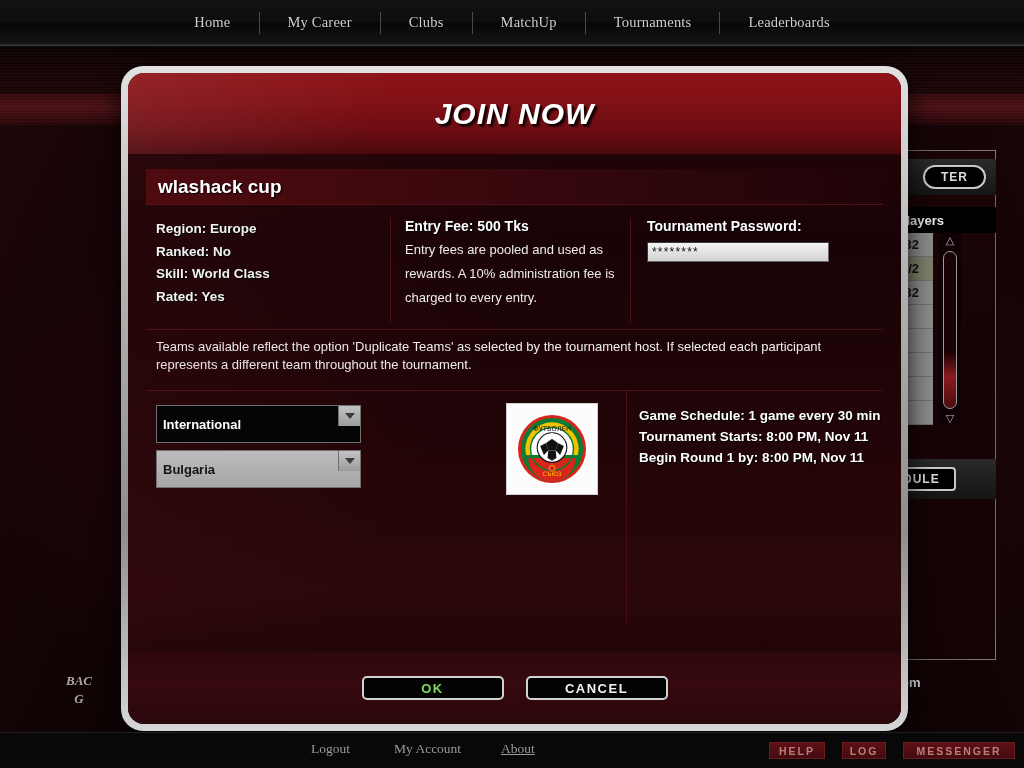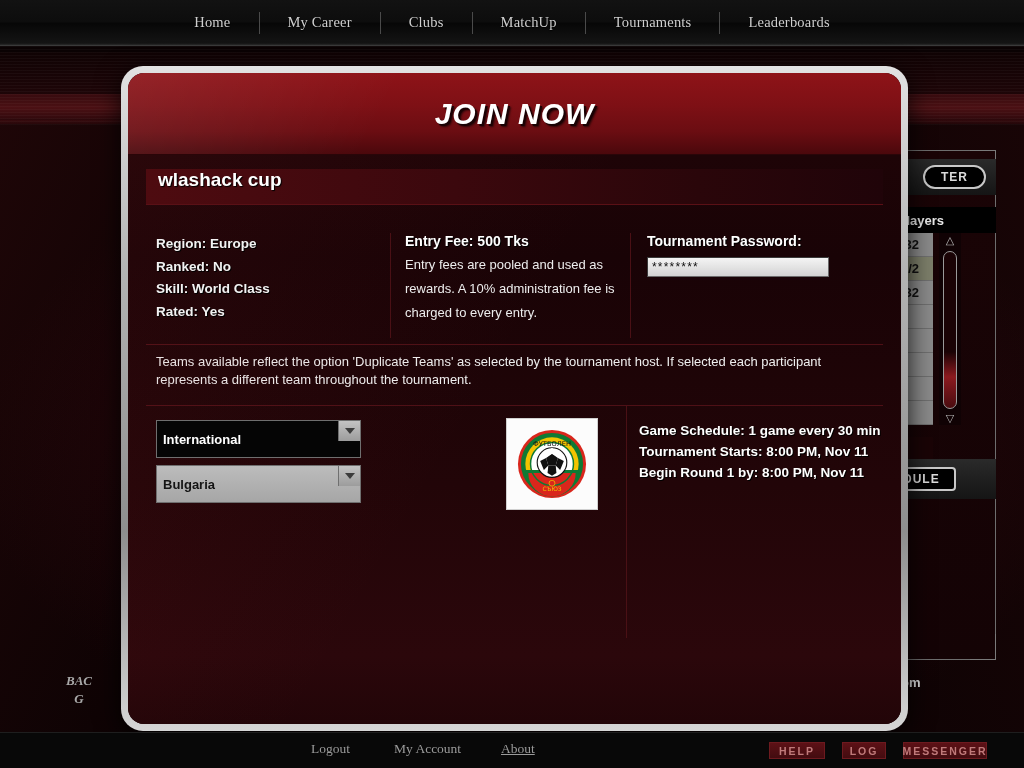--- a/index.html
+++ b/index.html
@@ -192,23 +192,23 @@
     background:linear-gradient(120deg, rgba(150,35,40,0.10) 0%, rgba(0,0,0,0) 45%);
     pointer-events:none;
   }
 
   
   .tname {
     position:relative;
     height:36px;
     background:linear-gradient(90deg,#4e0b10 0%,#3b080d 42%,#2a060a 75%,#200409 100%);
     border-bottom:1px solid #5a1016;
-    display:flex; align-items:flex-start;
+    display:flex; align-items:center;
     padding-left:12px;
-    margin-bottom:28px;
+    margin-bottom:13px;
   }
   .tname span {
     color:#ffffff; font-size:19px; font-weight:bold;
     font-family:"Liberation Sans", sans-serif;
     text-shadow:1px 1px 1px #000;
   }
 
   
   .info-grid {
     position:relative;
@@ -489,26 +489,30 @@
 
           <div class="lower-right">
             <div class="sched-line">Game Schedule: 1 game every 30 min</div>
             <div class="sched-line">Tournament Starts: 8:00 PM, Nov 11</div>
             <div class="sched-line">Begin Round 1 by: 8:00 PM, Nov 11</div>
           </div>
 
         </div>
       </div>
 
+      <div class="modal-foot">
+        <div class="mbtn ok">OK</div>
+        <div class="mbtn cancel">CANCEL</div>
+      </div>
 
     </div>
   </div>
 
   <div id="bottombar">
     <div class="bb-link" style="left:311px;">Logout</div>
     <div class="bb-link" style="left:394px;">My Account</div>
     <div class="bb-link" style="left:501px;text-decoration:underline;">About</div>
     <div class="bb-chip" style="left:769px; width:56px;">HELP</div>
     <div class="bb-chip" style="left:842px; width:44px;">LOG</div>
-    <div class="bb-chip" style="left:903px; width:84px;">MESSENGER</div>
+    <div class="bb-chip" style="left:903px; width:112px;">MESSENGER</div>
   </div>
 
 </div>
 
 </body></html>

